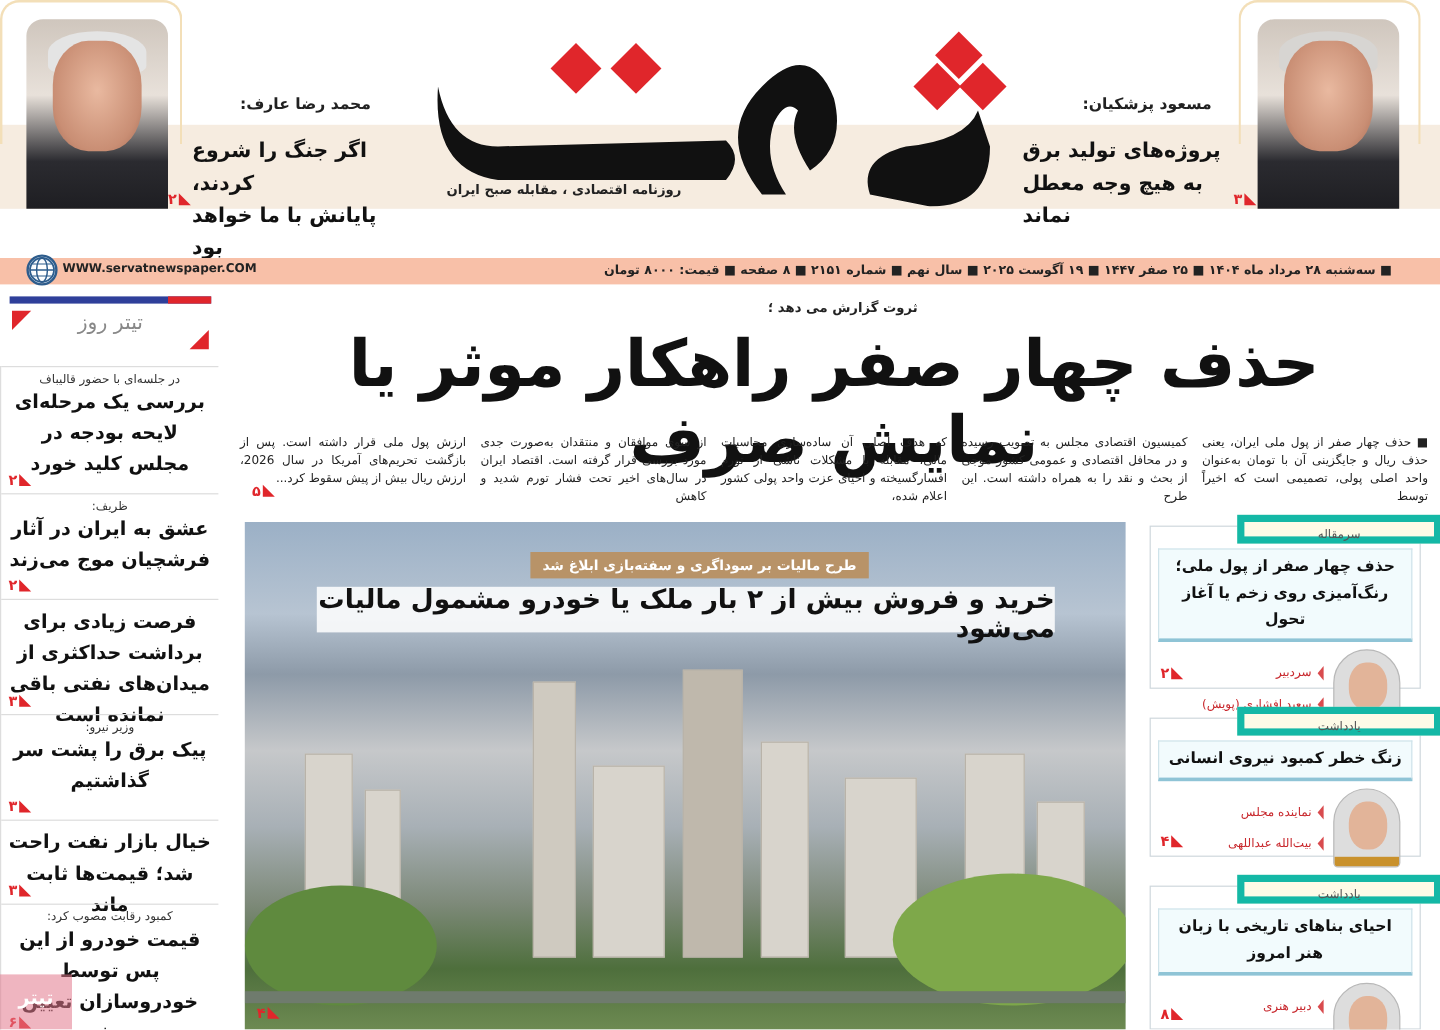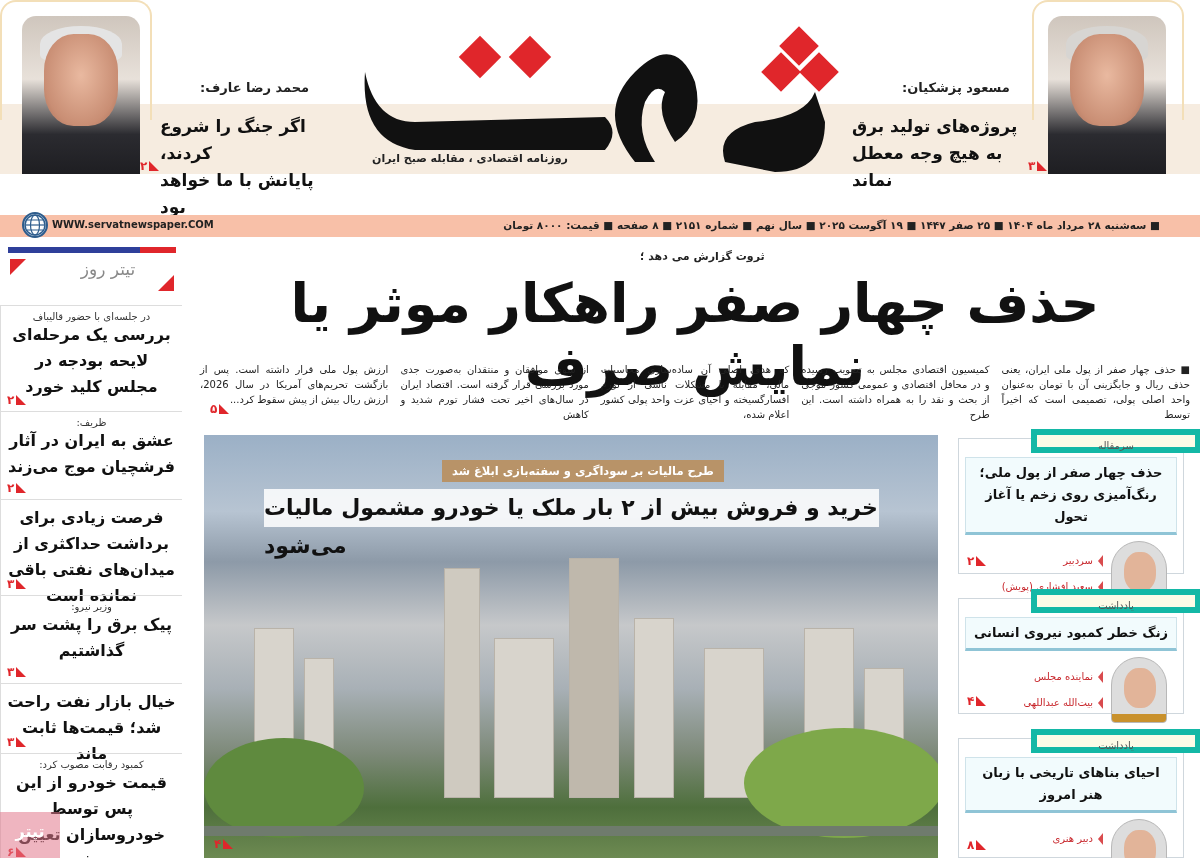--- a/index.html
+++ b/index.html
@@ -25,36 +25,36 @@
 .stitle{font-size:16px;font-weight:bold;line-height:26px;color:#111}
 .sidebar .pg{position:absolute;left:6px;bottom:3px}
 .main-kicker{position:absolute;left:640px;top:250px;font-size:11px;font-weight:bold;color:#222}
 .headline{position:absolute;left:200px;top:272px;width:990px;text-align:center;font-size:54px;font-weight:bold;color:#111;letter-spacing:-1px;font-family:"DejaVu Sans",sans-serif}
 .cols{position:absolute;left:200px;top:362px;width:990px;display:flex;flex-direction:row;gap:12px}
 .col{flex:1;font-size:10px;line-height:15px;color:#222;text-align:justify}
 .photo{position:absolute;left:204px;top:435px;width:734px;height:423px;overflow:hidden;background:linear-gradient(180deg,#9bb0c6 0%,#b7c4d2 18%,#8d9aa8 30%,#c6c8ca 45%,#a8b0b6 60%,#7e8a7a 75%,#4e6f3c 88%,#6d8a52 100%)}
 .bld{position:absolute;bottom:60px;background:#d8d4cc;border:1px solid #b9b3a9}
 .tree{position:absolute;border-radius:50%;background:#5f8a3e}
 .photo .tagline{position:absolute;left:238px;top:25px;height:22px;padding:0 10px;background:#b89368;color:#fff;font-size:11.5px;font-weight:bold;line-height:22px}
-.photo .ptitle{position:absolute;left:60px;top:54px;width:615px;height:38px;background:rgba(255,255,255,0.85);color:#111;font-size:22px;font-weight:bold;text-align:left;line-height:38px}
+.photo .ptitle{position:absolute;left:60px;top:54px;width:615px;height:38px;background:rgba(255,255,255,0.85);color:#111;font-size:22px;font-weight:bold;text-align:right;line-height:24px}
 .photo .pg{position:absolute;left:10px;bottom:6px}
 .opinion{position:absolute;left:958px;width:226px;border:1px solid #cfd7dd;background:#fff}
 .op-label{position:absolute;right:-18px;top:-10px;width:170px;height:24px;background:#fdfbe7;border:6px solid #14b8a6;font-size:10px;color:#555;text-align:center;line-height:22px}
 .op-title{margin:18px 6px 0;background:#f2fbfd;border:1px solid #cfe3ea;border-bottom:3px solid #8fc4d6;padding:4px 4px;text-align:center;font-size:13px;font-weight:bold;line-height:22px;color:#111}
 .op-body{position:relative;height:78px}
 .op-photo{position:absolute;right:16px;top:6px;width:56px;height:66px;border-radius:28px 28px 4px 4px;border:1px solid #b8b8b8;overflow:hidden;background:#ddd}
 .op-photo .bar{position:absolute;bottom:0;left:0;width:100%;height:8px;background:#c9912c}
 .op-photo .f{position:absolute;left:12px;top:10px;width:32px;height:40px;border-radius:45%;background:#e2b499}
 .op-role,.op-author{position:absolute;right:80px;font-size:10px;color:#c8282d}
 .op-role::before,.op-author::before{content:"";display:inline-block;width:0;height:0;border-right:5px solid #d94b4e;border-top:6px solid transparent;border-bottom:6px solid transparent;margin-left:5px;vertical-align:middle}
 .op-role{top:20px}.op-author{top:46px}
 .opinion .pg{position:absolute;left:8px;bottom:4px}
 .sidehead{position:absolute;left:8px;top:247px;width:168px;height:42px;border-top:6px solid #2f3f9a}
 .sidehead::after{content:"";position:absolute;left:132px;top:-6px;width:36px;height:6px;background:#e0262b}
-.sidehead .t{position:absolute;left:16px;top:6px;width:168px;text-align:center;font-size:17px;color:#888}
+.sidehead .t{position:absolute;left:0;top:6px;width:168px;text-align:center;font-size:17px;color:#888}
 .corner-l{position:absolute;left:2px;top:6px;width:0;height:0;border-top:16px solid #e0262b;border-right:16px solid transparent}
 .corner-r{position:absolute;right:2px;top:22px;width:0;height:0;border-bottom:16px solid #e0262b;border-left:16px solid transparent}
 .watermark{position:absolute;left:0;top:812px;width:60px;height:46px;background:rgba(226,120,140,0.55);color:#fff;font-weight:bold;font-size:16px;text-align:center;line-height:40px}
 </style>
 </head>
 <body>
 
 <div class="band"></div>
 
 <div class="frame" style="left:0"></div>

